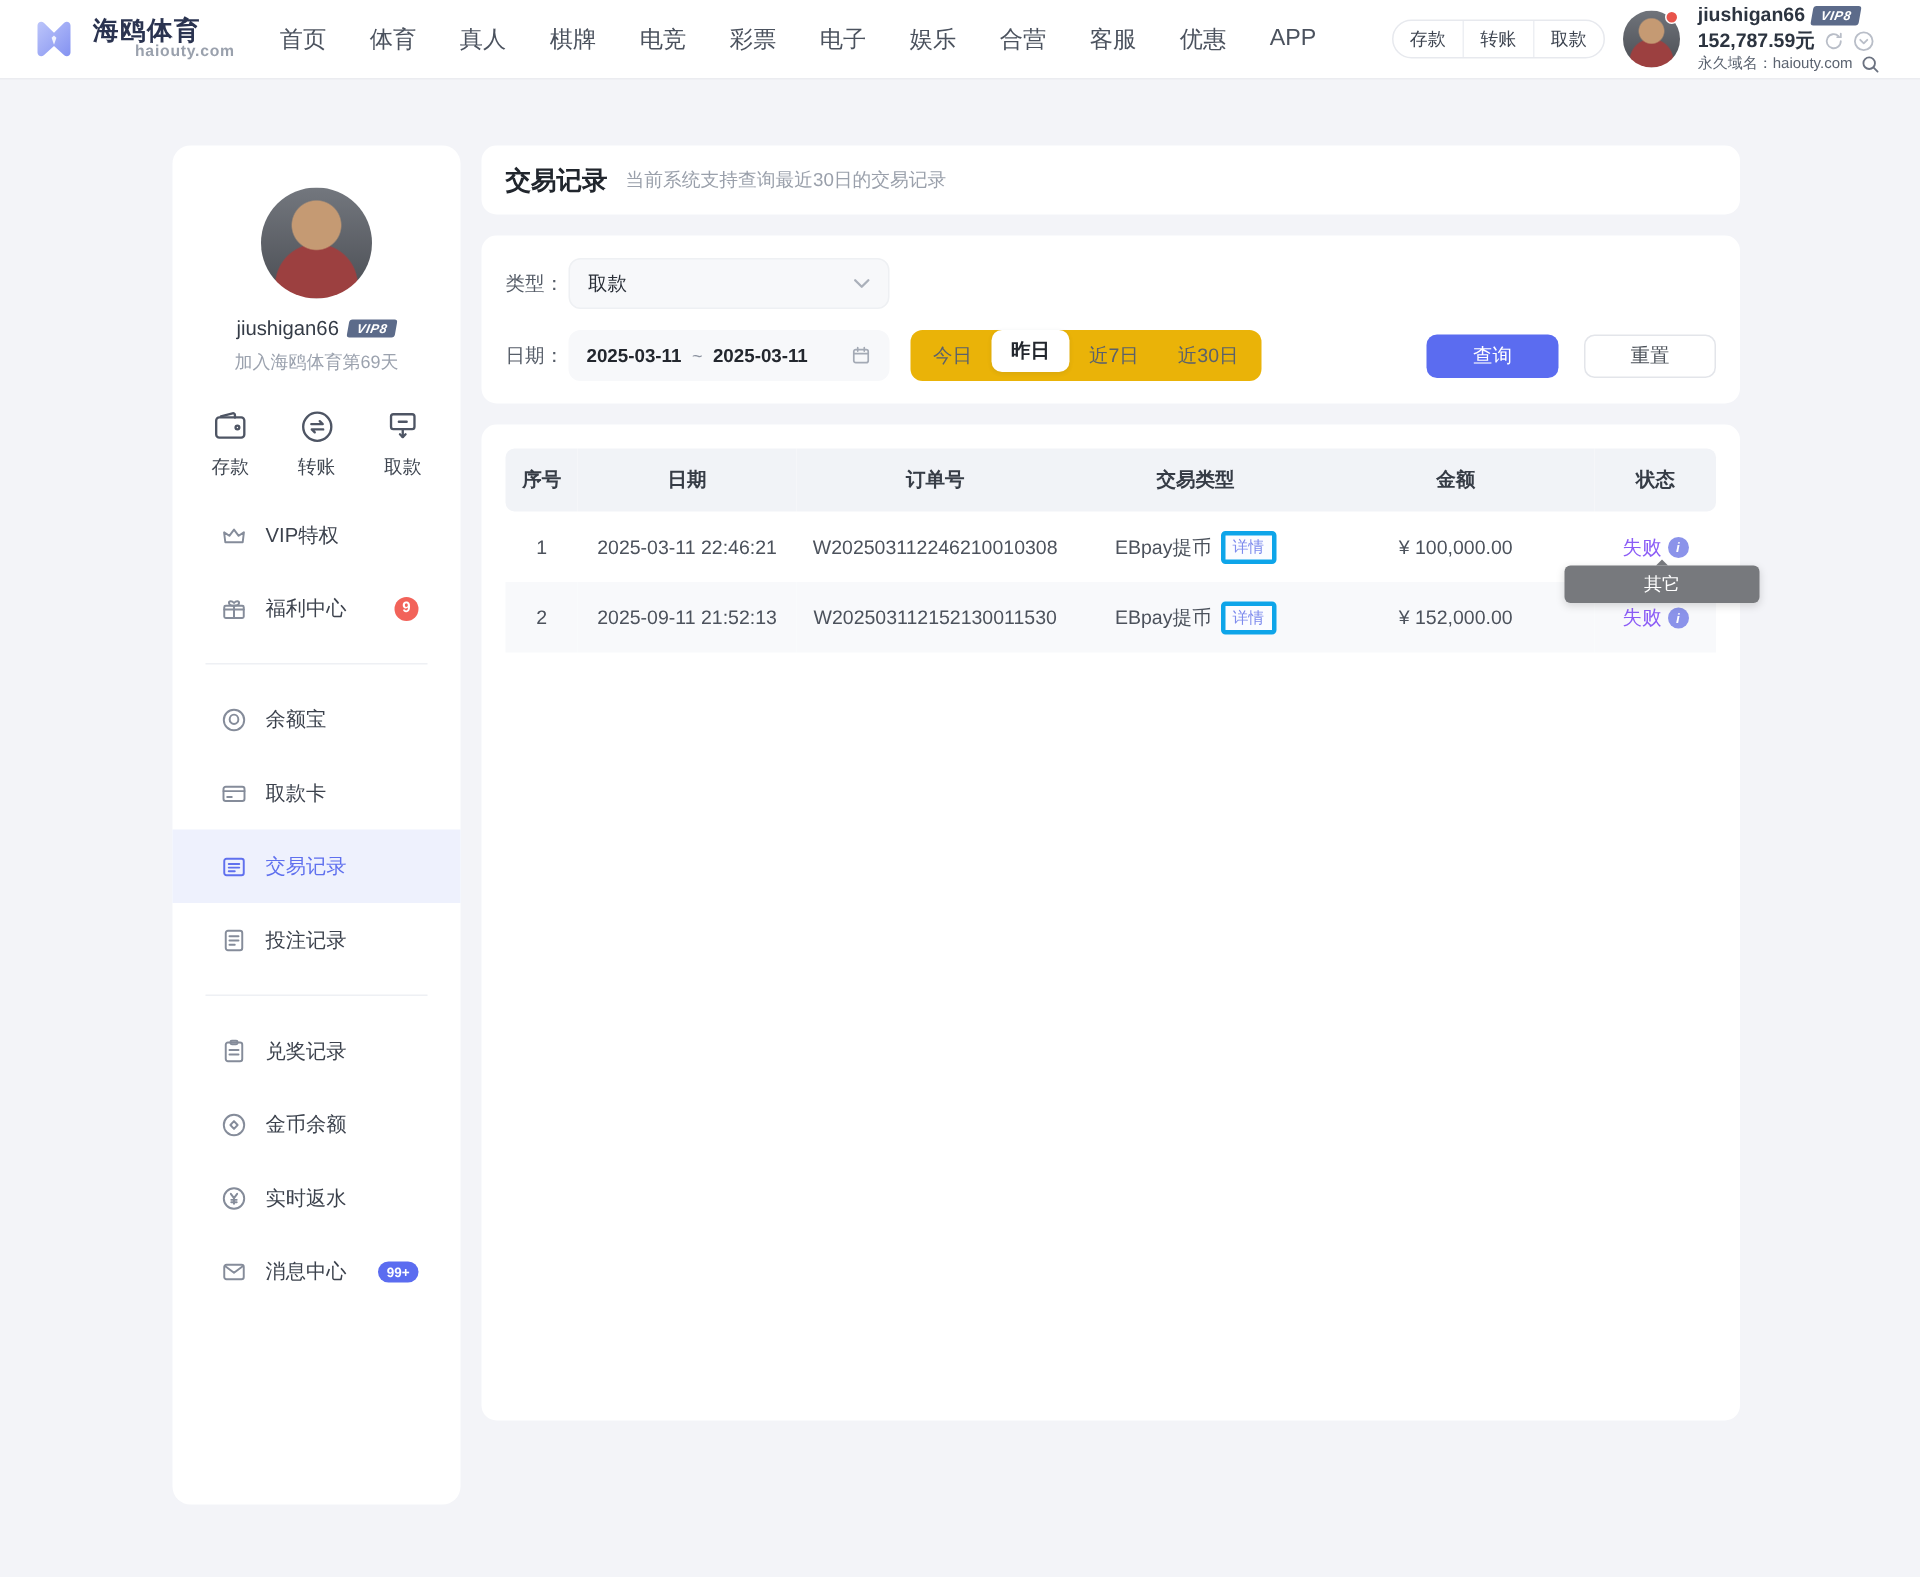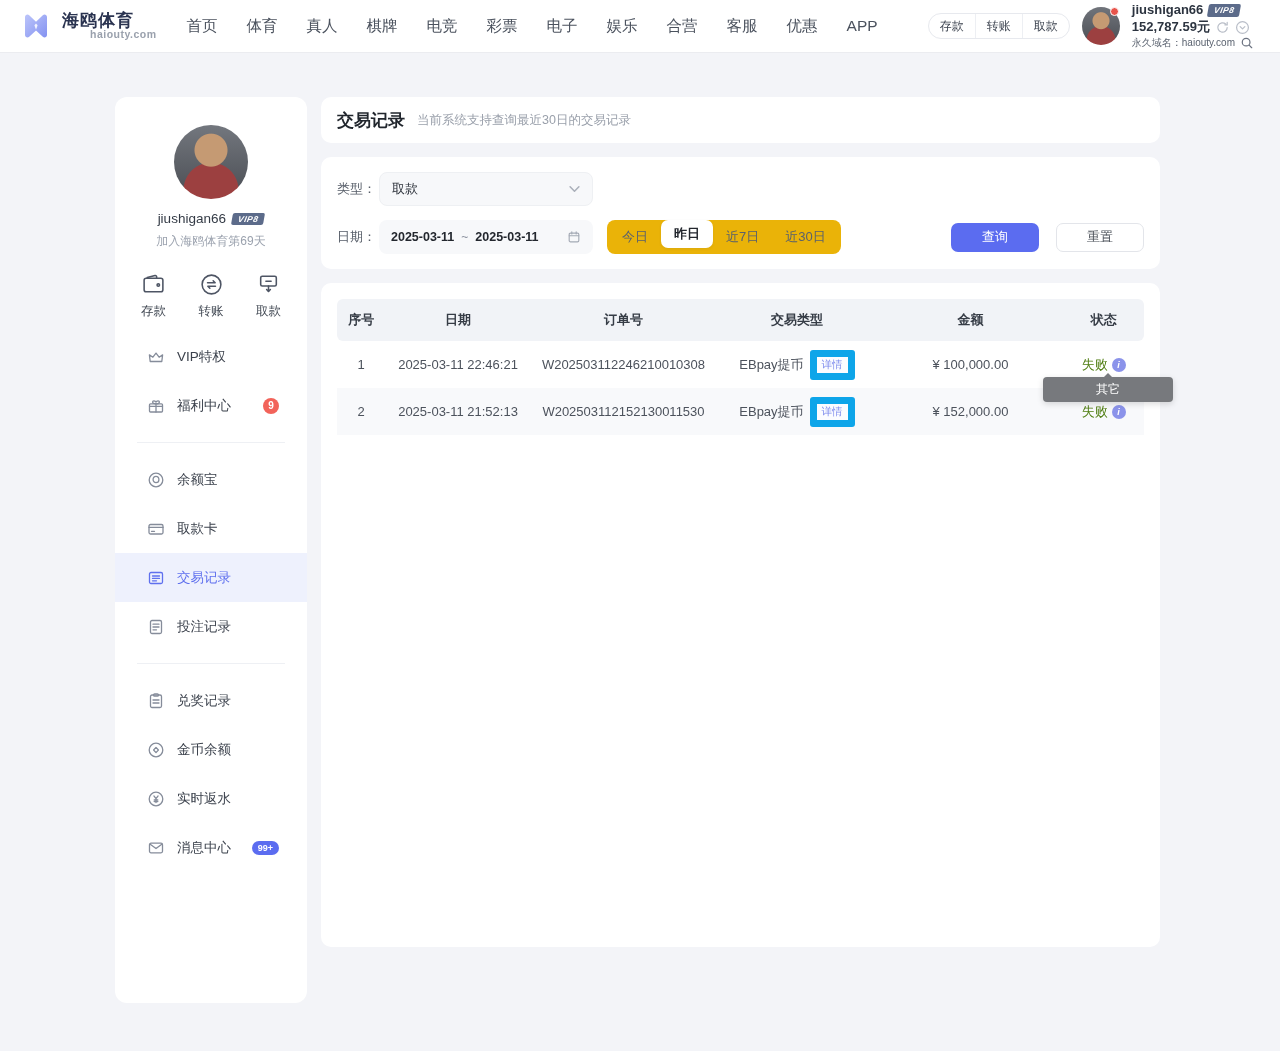--- a/index.html
+++ b/index.html
@@ -143,25 +143,25 @@
   col.c1{width:6%} col.c2{width:18%} col.c3{width:23%} col.c4{width:20%} col.c5{width:23%} col.c6{width:10%}
   thead th {
     background:#f1f3f7; height:42px; font-size:13px; font-weight:600; color:#363c46; text-align:center;
   }
   thead th:first-child { border-radius:6px 0 0 6px;margin-top:16px; }
   thead th:last-child { border-radius:0 6px 6px 0; }
   tbody td { height:47px; text-align:center; font-size:13px; color:#4c525c; }
   tbody tr.alt { background:#f8f9fb; }
   .type-cell { display:inline-flex; align-items:center; gap:6px; }
   .tag-detail {
-    font-size:10.5px; color:#7e8bed; border:7px solid #0ea5e9; background:#fbfcff;
+    font-size:10.5px; color:#7e8bed; border:3px solid #0ea5e9; background:#fbfcff;
     border-radius:3px; padding:1px 5px; cursor:pointer;
   }
   .status-cell { display:inline-flex; align-items:center; gap:4px; }
-  .status-fail { color:#4d7c0f; }
+  .status-fail { color:#8b5cf6; }
   .info-ic {
     width:14px; height:14px; border-radius:50%; background:#8b93ea; color:#fff;
     font-size:9px; line-height:14px; text-align:center; font-weight:700; font-style:italic; cursor:pointer;
   }
   .tooltip {
     position:absolute; top:94px; right:-13px; width:130px; height:25px; background:#77797d;
     color:#fff; font-size:12px; line-height:25px; text-align:center; border-radius:4px;
     box-shadow:0 2px 6px rgba(0,0,0,.15); z-index:5;
   }
   .tooltip::before {
@@ -474,21 +474,21 @@
             <td>¥ 100,000.00</td>
             <td>
               <span class="status-cell">
                 <span class="status-fail">失败</span>
                 <span class="info-ic">i</span>
               </span>
             </td>
           </tr>
           <tr class="alt">
             <td>2</td>
-            <td>2025-03-11 21:52:13</td>
+            <td>2025-09-11 21:52:13</td>
             <td>W202503112152130011530</td>
             <td>
               <span class="type-cell">
                 <span>EBpay提币</span>
                 <span class="tag-detail">详情</span>
               </span>
             </td>
             <td>¥ 152,000.00</td>
             <td>
               <span class="status-cell">

